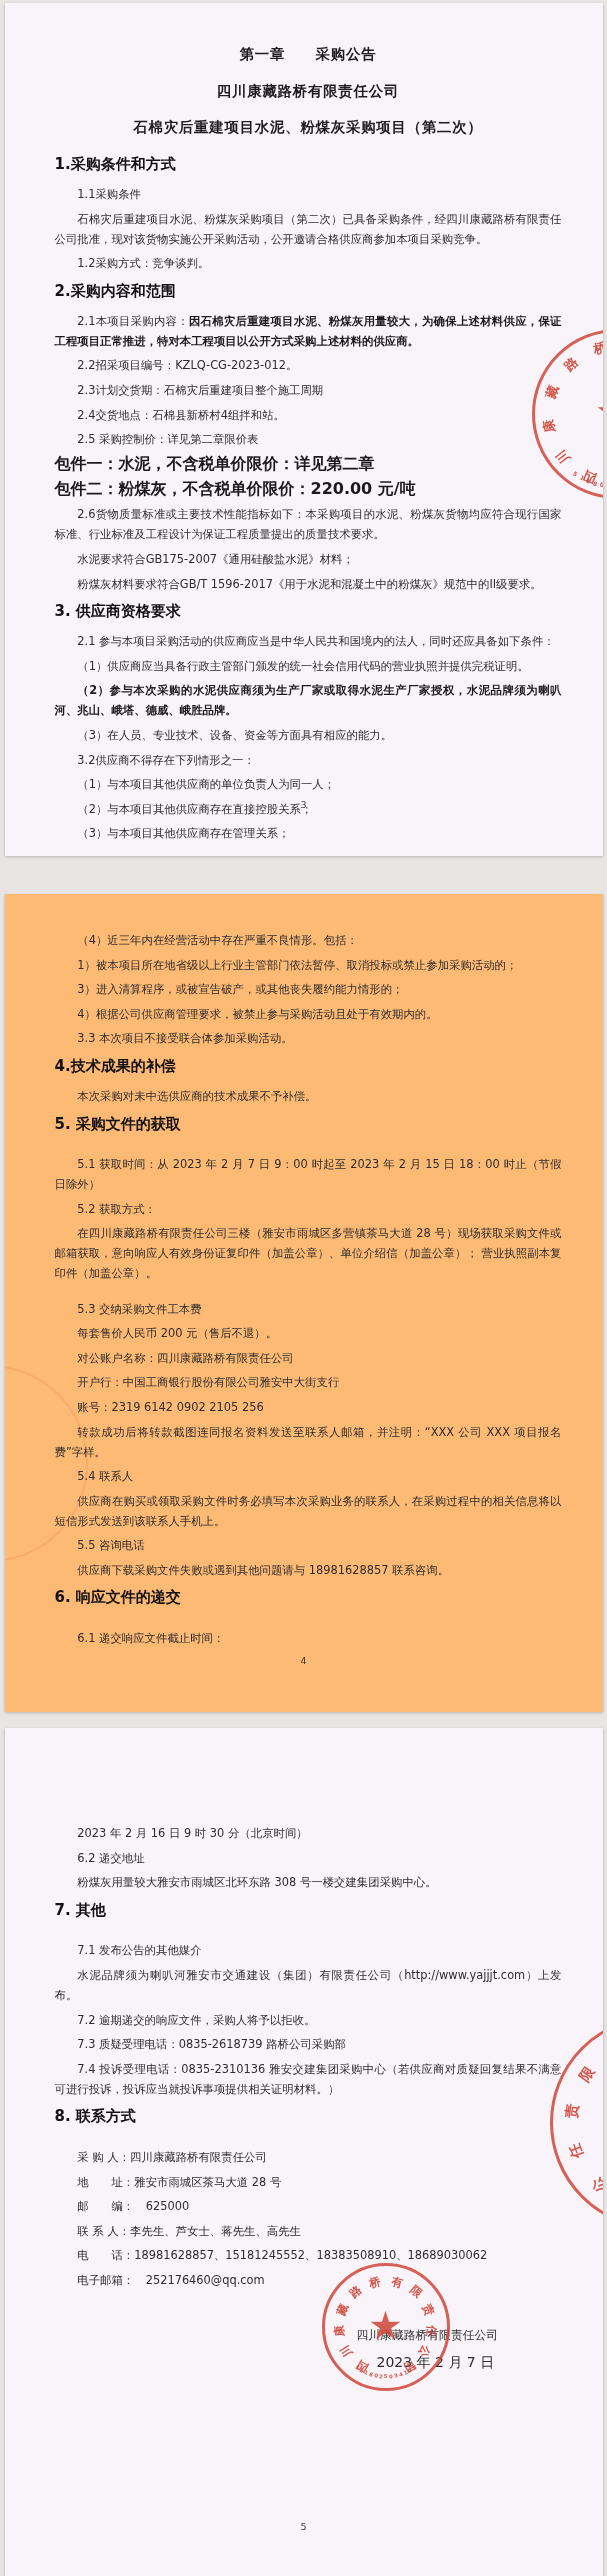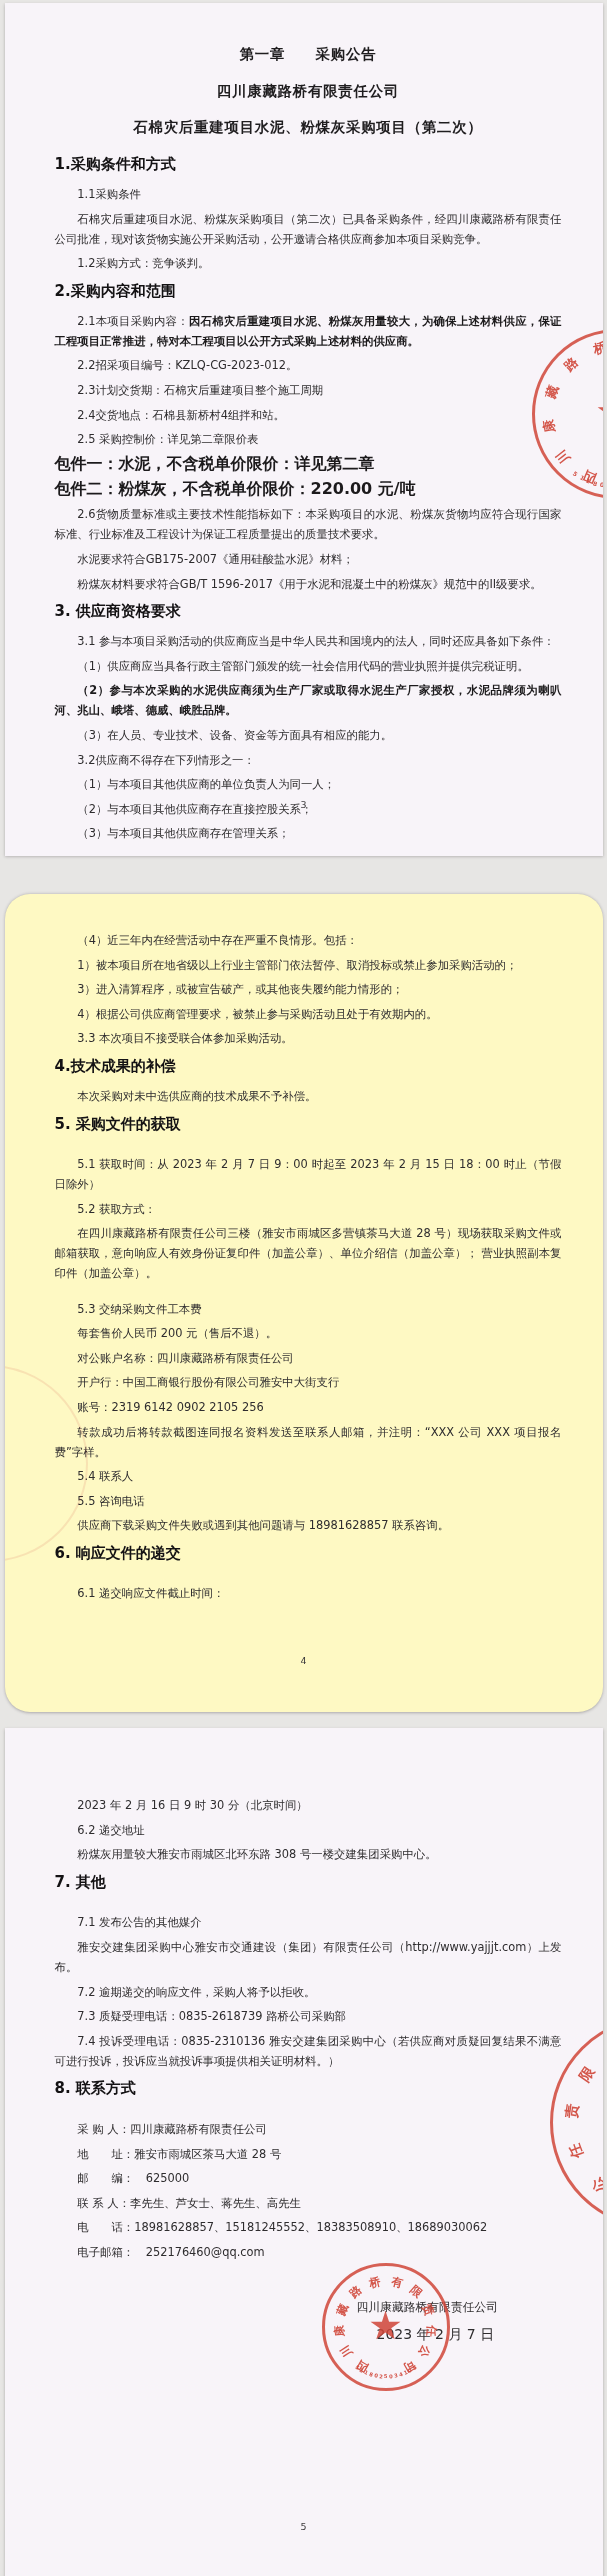--- a/index.html
+++ b/index.html
@@ -11,26 +11,26 @@
   }
   .doc{position:relative;width:607px;}
   .page{
     position:relative;
     width:598px;
     margin:16px auto;
     overflow:hidden;
     box-shadow:0 0.8px 3px rgba(60,55,60,.35);
   }
   .page1{height:853px;margin-top:3px;background:#f8f4f9;}
-  .page2{height:818px;margin-top:38px;background:#fef9c3;border-radius:25px;}
+  .page2{height:818px;margin-top:38px;background:#fdba74;}
   .page3{height:850px;margin-top:9px;background:#f8f4f9;}
   .content{padding:0 41px 0 50px;}
   .page1 .content{padding-top:41px;}
   .page2 .content{padding-top:36px;}
-  .page3 .content{padding-top:67px;}
+  .page3 .content{padding-top:95px;}
 
   .b-title{
     text-align:center;
     font-size:14.4px;
     font-weight:bold;
     line-height:20px;
     margin-bottom:16.7px;
     letter-spacing:0.8px;
     color:#1f1d1f;
   }
@@ -127,21 +127,21 @@
         <div class="b-p"><span>2.2招采项目编号：KZLQ-CG-2023-012。</span></div>
         <div class="b-p"><span>2.3计划交货期：石棉灾后重建项目整个施工周期</span></div>
         <div class="b-p"><span>2.4交货地点：石棉县新桥村4组拌和站。</span></div>
         <div class="b-p"><span>2.5 采购控制价：详见第二章限价表</span></div>
         <div class="b-pn"><span class="bold">包件一：水泥，不含税单价限价：详见第二章</span></div>
         <div class="b-pn"><span class="bold">包件二：粉煤灰，不含税单价限价：220.00 元/吨</span></div>
         <div class="b-p"><span>2.6货物质量标准或主要技术性能指标如下：本采购项目的水泥、粉煤灰货物均应符合现行国家标准、行业标准及工程设计为保证工程质量提出的质量技术要求。</span></div>
         <div class="b-p"><span>水泥要求符合GB175-2007《通用硅酸盐水泥》材料；</span></div>
         <div class="b-p"><span>粉煤灰材料要求符合GB/T 1596-2017《用于水泥和混凝土中的粉煤灰》规范中的II级要求。</span></div>
         <div class="b-h"><span>3. 供应商资格要求</span></div>
-        <div class="b-p"><span>3.1 参与本项目采购活动的供应商应当是中华人民共和国境内的法人，同时还应具备如下条件：</span></div>
+        <div class="b-p"><span>2.1 参与本项目采购活动的供应商应当是中华人民共和国境内的法人，同时还应具备如下条件：</span></div>
         <div class="b-p"><span>（1）供应商应当具备行政主管部门颁发的统一社会信用代码的营业执照并提供完税证明。</span></div>
         <div class="b-p"><span class="bold">（2）参与本次采购的水泥供应商须为生产厂家或取得水泥生产厂家授权，水泥品牌须为喇叭河、兆山、峨塔、德威、峨胜品牌。</span></div>
         <div class="b-p"><span>（3）在人员、专业技术、设备、资金等方面具有相应的能力。</span></div>
         <div class="b-p"><span>3.2供应商不得存在下列情形之一：</span></div>
         <div class="b-p"><span>（1）与本项目其他供应商的单位负责人为同一人；</span></div>
         <div class="b-p"><span>（2）与本项目其他供应商存在直接控股关系；</span></div>
         <div class="b-p"><span>（3）与本项目其他供应商存在管理关系；</span></div>
       </div>
     <div class="pagenum">3</div>
     <div class="stamp" style="left:527px;top:326px;width:170px;height:170px;">
@@ -180,41 +180,42 @@
         <div class="b-p"><span>5.2 获取方式：</span></div>
         <div class="b-p"><span>在</span><span class="ul">四川康藏路桥有限责任公司三楼（雅安市雨城区多营镇茶马大道 28 号）现场获取</span><span>采购文件或邮箱获取，意向响应人有效身份证复印件（加盖公章）、单位介绍信（加盖公章）； 营业执照副本复印件（加盖公章）。</span></div>
         <div class="b-space sm"></div>
         <div class="b-p"><span>5.3 交纳采购文件工本费</span></div>
         <div class="b-p"><span>每套售价人民币 </span><span class="ul">200</span><span> 元（售后不退）。</span></div>
         <div class="b-p"><span>对公账户名称：四川康藏路桥有限责任公司</span></div>
         <div class="b-p"><span>开户行：中国工商银行股份有限公司雅安中大街支行</span></div>
         <div class="b-p"><span>账号：2319 6142 0902 2105 256</span></div>
         <div class="b-p"><span>转款成功后将转款截图连同报名资料发送至联系人邮箱，并注明：“XXX 公司 XXX 项目报名费”字样。</span></div>
         <div class="b-p"><span>5.4 联系人</span></div>
+        <div class="b-p"><span>供应商在购买或领取采购文件时务必填写本次采购业务的联系人，在采购过程中的相关信息将以短信形式发送到该联系人手机上。</span></div>
         <div class="b-p"><span>5.5 咨询电话</span></div>
         <div class="b-p"><span>供应商下载采购文件失败或遇到其他问题请与 </span><span class="ul">18981628857</span><span> 联系咨询。</span></div>
         <div class="b-h"><span>6. 响应文件的递交</span></div>
         <div class="b-space sm"></div>
         <div class="b-p"><span>6.1 递交响应文件截止时间：</span></div>
       </div>
     <div class="pagenum">4</div>
     <div class="stamp faint" style="left:-114px;top:471px;width:197px;height:197px;">
       <div class="stamp-ring"></div>
     </div>
   </div>
 
   <div class="page page3">
     <div class="content">
         <div class="b-p"><span class="ul">2023</span><span> 年 </span><span class="ul">2</span><span> 月 </span><span class="ul">16</span><span> 日 </span><span class="ul">9</span><span> 时 </span><span class="ul">30</span><span> 分（北京时间）</span></div>
         <div class="b-p"><span>6.2 递交地址</span></div>
         <div class="b-p"><span>粉煤灰用量较大</span><span class="ul">雅安市雨城区北环东路 308 号一楼交建集团采购中心。</span></div>
         <div class="b-h"><span>7. 其他</span></div>
         <div class="b-space sm"></div>
         <div class="b-p"><span>7.1 发布公告的其他媒介</span></div>
-        <div class="b-p"><span>雅安交建集团采购中心</span><span class="ul">雅安市交通建设（集团）有限责任公司（http://www.yajjjt.com）</span><span>上发布。</span></div>
+        <div class="b-p"><span>水泥品牌须为喇叭河</span><span class="ul">雅安市交通建设（集团）有限责任公司（http://www.yajjjt.com）</span><span>上发布。</span></div>
         <div class="b-p"><span>7.2 逾期递交的响应文件，采购人将予以拒收。</span></div>
         <div class="b-p"><span>7.3 质疑受理电话：0835-2618739 路桥公司采购部</span></div>
         <div class="b-p"><span>7.4 投诉受理电话：0835-2310136 雅安交建集团采购中心（若供应商对质疑回复结果不满意可进行投诉，投诉应当就投诉事项提供相关证明材料。）</span></div>
         <div class="b-h"><span>8. 联系方式</span></div>
         <div class="b-space sm"></div>
         <div class="b-p"><span>采 购 人：</span><span class="ul">四川康藏路桥有限责任公司</span></div>
         <div class="b-p"><span>地　　址：</span><span class="ul">雅安市雨城区茶马大道 28 号</span></div>
         <div class="b-p"><span>邮　　编：</span><span class="ul">　625000　　　　　　　</span></div>
         <div class="b-p"><span>联 系 人：</span><span class="ul">李先生、芦女士、蒋先生、高先生</span></div>
         <div class="b-p"><span>电　　话：</span><span class="ul">18981628857、15181245552、18383508910、18689030062</span></div>

